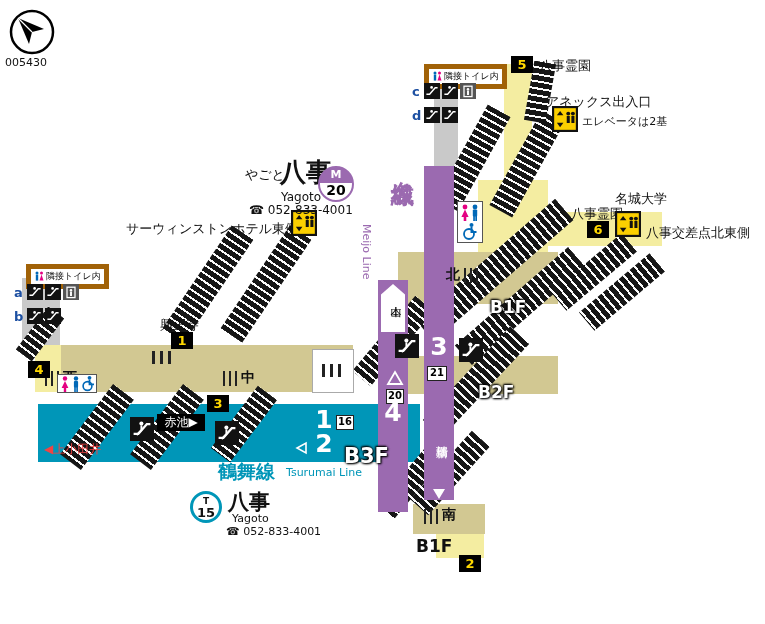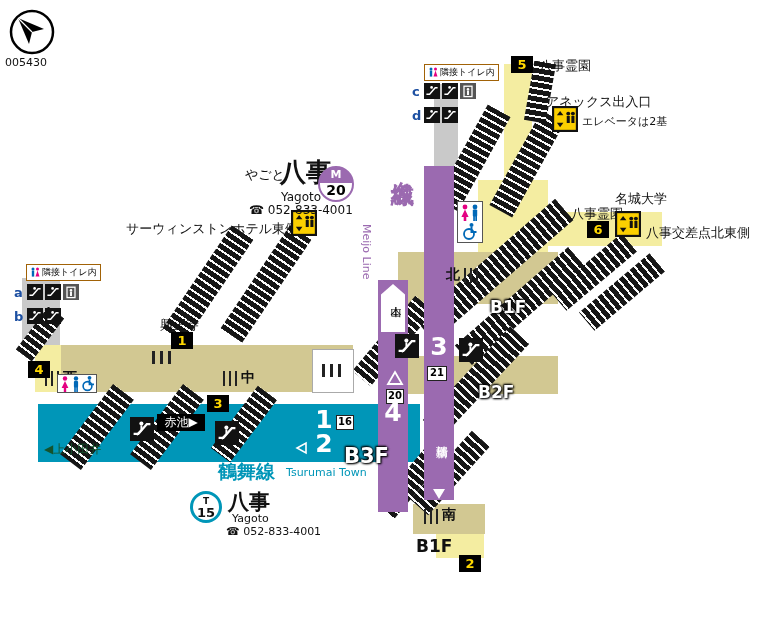--- a/index.html
+++ b/index.html
@@ -18,21 +18,21 @@
          background:repeating-linear-gradient(90deg,#222 0 2px,rgba(0,0,0,0) 2px 6px);}
   .stairbars{position:absolute;width:22px;height:13px;
          background:repeating-linear-gradient(90deg,#222 0 3px,rgba(0,0,0,0) 3px 8px);}
   .floor{position:absolute;font-weight:bold;font-size:17px;color:#fff;
          text-shadow:0 0 3px #000,1px 1px 2px #000,-1px -1px 2px #000;}
   .pnum{position:absolute;color:#fff;font-weight:bold;font-size:25px;line-height:1;text-align:center;}
   .cbox{position:absolute;background:#fff;border:1px solid #222;color:#000;font-size:10px;
         font-weight:bold;text-align:center;line-height:12px;}
   .badge{position:absolute;border-radius:50%;background:#fff;text-align:center;box-sizing:border-box;}
   .icon{position:absolute;line-height:0;}
-  .white-note{position:absolute;background:#fff;border:1px solid #a16207;display:flex;align-items:center;
+  .white-note{position:absolute;background:#fff;border:5px solid #a16207;display:flex;align-items:center;
         gap:2px;padding:1px 3px;font-size:9px;white-space:nowrap;}
   .legend-letter{position:absolute;color:#1d50a2;font-weight:bold;font-size:13px;}
   .legend-row{position:absolute;display:flex;gap:2px;}
 </style>
 </head>
 <body>
 
 <div class="map">
 
   <div class="icon" style="left:8px;top:8px;">
@@ -97,34 +97,34 @@
   <div class="pnum" style="left:424px;top:334px;width:30px;">3</div>
   <div class="cbox" style="left:427px;top:366px;width:18px;height:13px;">21</div>
   <div class="icon" style="left:386px;top:370px;">
     <svg width="18" height="16" viewBox="0 0 18 16">
         <polygon points="9,2 16,14 2,14" fill="none" stroke="#fff" stroke-width="1.8"></polygon>
       </svg>
   </div>
   <div class="cbox" style="left:386px;top:389px;width:16px;height:13px;">20</div>
   <div class="pnum" style="left:378px;top:400px;width:30px;">4</div>
 
-  <div class="lbl-sm" style="left:44px;top:441px;color:#14532d;font-size:12px;">◀上小田井</div>
+  <div class="lbl-sm" style="left:44px;top:441px;color:#ef4444;font-size:12px;">◀上小田井</div>
   <div class="rect" style="left:157px;top:414px;width:48px;height:17px;background:#000;color:#fff;font-size:12px;text-align:center;line-height:17px;">赤池▶</div>
   <div class="pnum" style="left:312px;top:407px;width:24px;">1</div>
   <div class="pnum" style="left:312px;top:431px;width:24px;">2</div>
   <div class="cbox" style="left:336px;top:415px;width:16px;height:13px;">16</div>
   <div class="icon" style="left:294px;top:441px;">
     <svg width="14" height="14" viewBox="0 0 14 14">
         <polygon points="12,2 12,12 3,7" fill="none" stroke="#fff" stroke-width="1.6"></polygon>
       </svg>
   </div>
   <div class="floor" style="left:344px;top:444px;font-size:21px;">B3F</div>
 
   <div class="lbl bold" style="left:218px;top:459px;font-size:19px;color:var(--tsurumai,#0096b8);">鶴舞線</div>
-  <div class="lbl-sm" style="left:286px;top:466px;color:var(--tsurumai,#0096b8);">Tsurumai Town</div>
+  <div class="lbl-sm" style="left:286px;top:466px;color:var(--tsurumai,#0096b8);">Tsurumai Line</div>
 
   <div class="badge" style="left:190px;top:491px;width:32px;height:32px;border:3px solid var(--tsurumai,#0096b8);">
     <div style="font-size:9px;line-height:10px;margin-top:2px;font-weight:bold;">T</div>
     <div style="font-size:13px;line-height:13px;font-weight:bold;">15</div>
   </div>
   <div class="lbl bold" style="left:228px;top:488px;font-size:21px;">八事</div>
   <div class="lbl-sm" style="left:232px;top:512px;">Yagoto</div>
   <div class="lbl-sm" style="left:226px;top:525px;">☎ 052-833-4001</div>
 
   <div class="gates" style="left:45px;top:371px;"></div>

